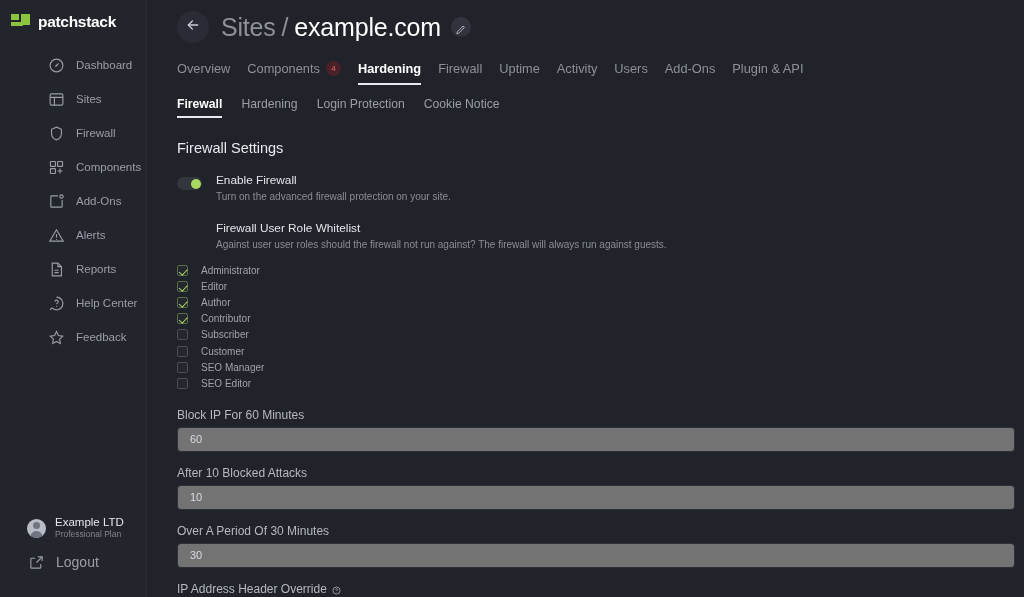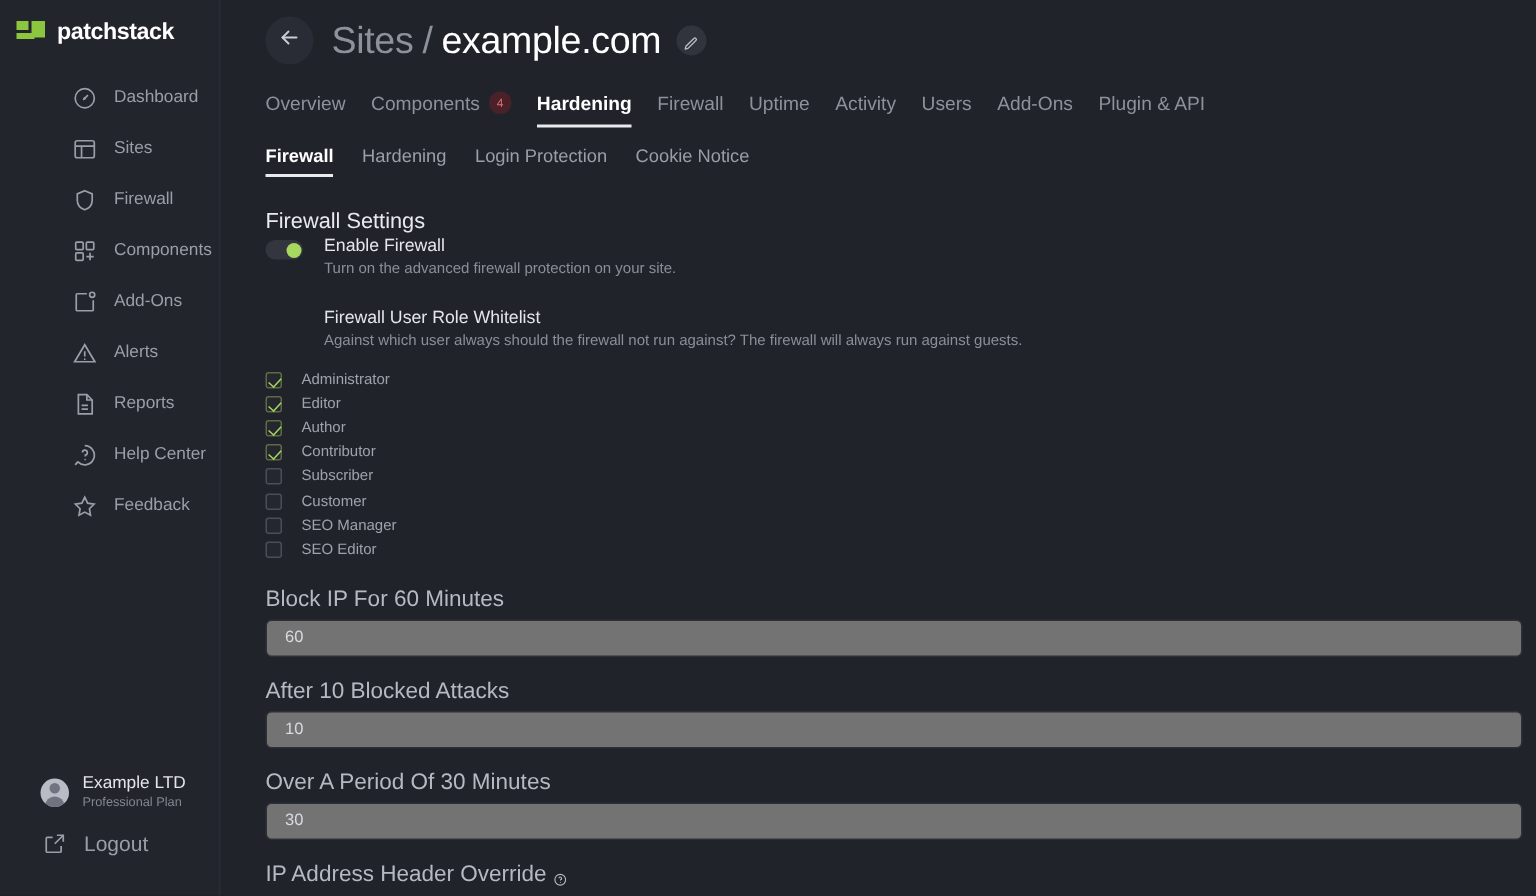--- a/index.html
+++ b/index.html
@@ -98,21 +98,21 @@
 
   .subtabs { display: flex; align-items: flex-end; gap: 19px; margin-top: 8px; height: 25px; }
   .subtab {
     font-size: 12.2px; color: #9b9ea8; cursor: pointer;
     padding-bottom: 5px; border-bottom: 2px solid transparent;
   }
   .subtab.active { color: #ffffff; font-weight: bold; border-bottom-color: #e8eaee; }
 
   .section-title { margin-top: 22px; font-size: 14.5px; color: #e8eaee; font-weight: 400; }
 
-  .toggle-row { display: flex; align-items: flex-start; gap: 14px; }
+  .toggle-row { display: flex; align-items: flex-start; gap: 14px; margin-top: 17px; }
   .switch {
     width: 25px; height: 13px; border-radius: 7px;
     background: #34363f; position: relative; flex: 0 0 25px;
     margin-top: 4px; cursor: pointer;
   }
   .switch .knob {
     position: absolute; right: 1.5px; top: 1.5px;
     width: 10px; height: 10px; border-radius: 50%;
     background: #a7d85f;
   }
@@ -131,21 +131,21 @@
   .cbox.on { border-color: #5e6a45; }
   .cbox.on::after {
     content: ""; position: absolute; left: 3px; top: 1px;
     width: 3.5px; height: 6.5px;
     border: solid #a7d85f; border-width: 0 1.6px 1.6px 0;
     transform: rotate(42deg);
   }
   .role-label { font-size: 10px; color: #9fa2ab; }
 
   .inputs { margin-top: 16px; }
-  .input-label { font-size: 15px; color: #b6b9c1; margin-bottom: 5px; display: flex; align-items: center; gap: 5px; }
+  .input-label { font-size: 12px; color: #b6b9c1; margin-bottom: 5px; display: flex; align-items: center; gap: 5px; }
   .input-box {
     width: 838px; height: 25px; background: #737373;
     border: 1px solid #2e3039; border-radius: 4px;
     display: flex; align-items: center; padding-left: 12px;
     color: #d8dae0; font-size: 11px;
   }
   .field-group { margin-bottom: 14px; }
   .help-ico { width: 9px; height: 9px; display: inline-block; }
 </style>
 </head>
@@ -353,21 +353,21 @@
         <span class="knob"></span>
       </div>
       <div>
         <div class="field-title">Enable Firewall</div>
         <div class="field-desc">Turn on the advanced firewall protection on your site.</div>
       </div>
     </div>
 
     <div class="whitelist-head">
       <div class="field-title">Firewall User Role Whitelist</div>
-      <div class="field-desc">Against which user always should the firewall not run against? The firewall will always run against guests.</div>
+      <div class="field-desc">Against user user roles should the firewall not run against? The firewall will always run against guests.</div>
     </div>
 
     <div class="roles">
       <label class="role-row">
         <span class="cbox on"></span>
         <span class="role-label">Administrator</span>
       </label>
       <label class="role-row">
         <span class="cbox on"></span>
         <span class="role-label">Editor</span>

